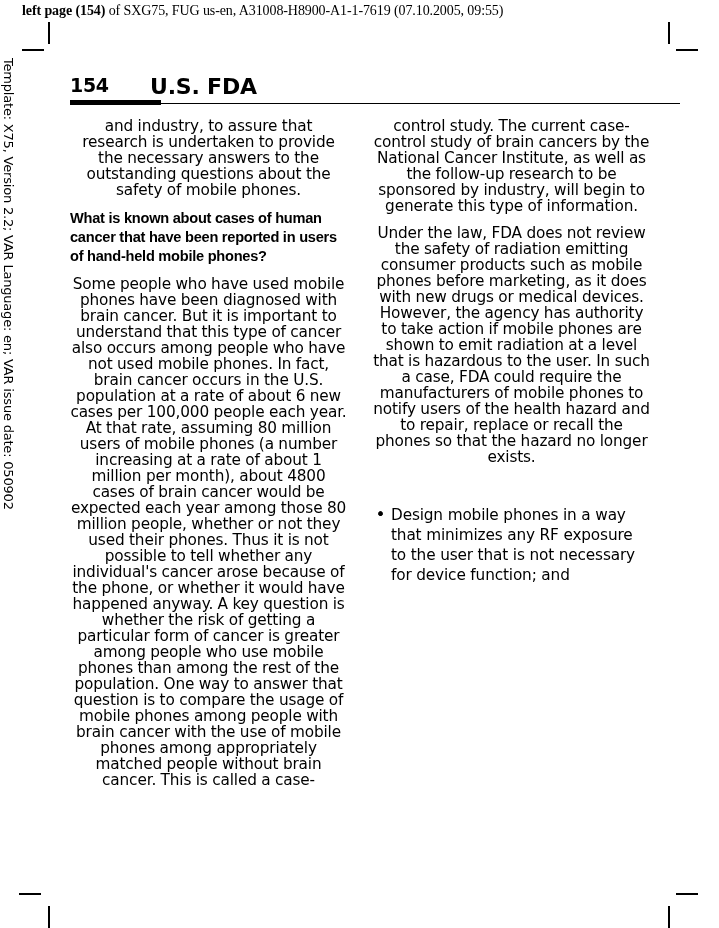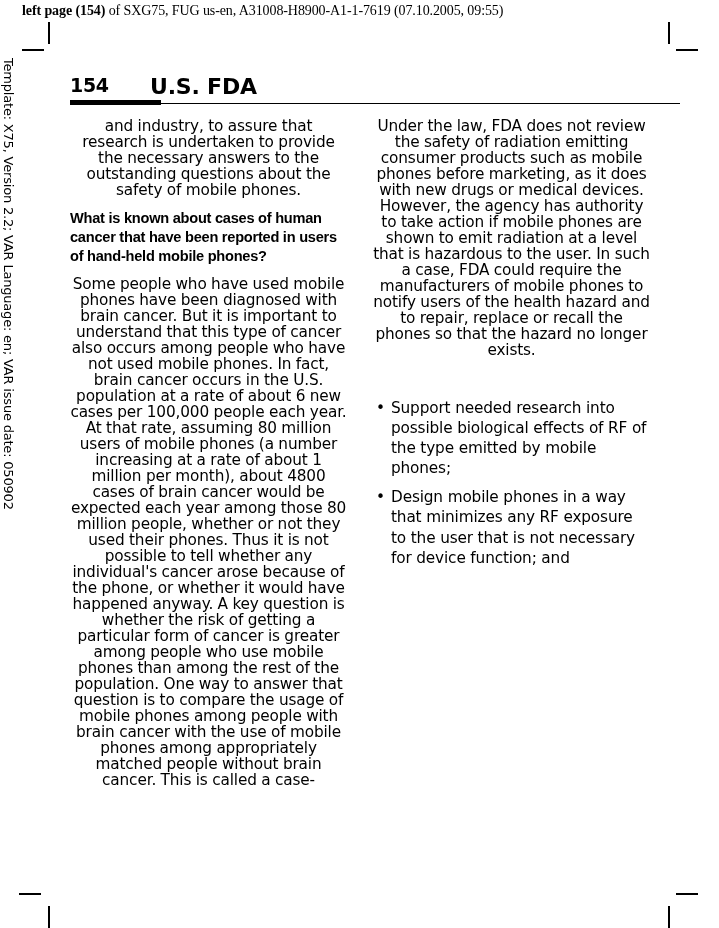--- a/index.html
+++ b/index.html
@@ -191,26 +191,26 @@
 
 <div class="columns">
 
   <div class="col col-left">
     <p class="body">and industry, to assure that research is undertaken to provide the necessary answers to the outstanding questions about the safety of mobile phones.</p>
     <p class="subhead">What is known about cases of human cancer that have been reported in users of hand-held mobile phones?</p>
     <p class="body">Some people who have used mobile phones have been diagnosed with brain cancer. But it is important to understand that this type of cancer also occurs among people who have not used mobile phones. In fact, brain cancer occurs in the U.S. population at a rate of about 6 new cases per 100,000 people each year. At that rate, assuming 80 million users of mobile phones (a number increasing at a rate of about 1 million per month), about 4800 cases of brain cancer would be expected each year among those 80 million people, whether or not they used their phones. Thus it is not possible to tell whether any individual's cancer arose because of the phone, or whether it would have happened anyway. A key question is whether the risk of getting a particular form of cancer is greater among people who use mobile phones than among the rest of the population. One way to answer that question is to compare the usage of mobile phones among people with brain cancer with the use of mobile phones among appropriately matched people without brain cancer. This is called a case-</p>
   </div>
 
   <div class="col col-right">
+    <p class="body">control study. The current case-control study of brain cancers by the National Cancer Institute, as well as the follow-up research to be sponsored by industry, will begin to generate this type of information.</p>
     <p class="body">Under the law, FDA does not review the safety of radiation emitting consumer products such as mobile phones before marketing, as it does with new drugs or medical devices. However, the agency has authority to take action if mobile phones are shown to emit radiation at a level that is hazardous to the user. In such a case, FDA could require the manufacturers of mobile phones to notify users of the health hazard and to repair, replace or recall the phones so that the hazard no longer exists.</p>
     <p class="spacer-para"></p>
     <ul class="bullets">
       <li>
         <span class="bullet-dot">•</span>
-        <span>Support needed research into possible biological effects of RF of the type emitted by mobile phones;</span>
       </li>
       <li>
         <span class="bullet-dot">•</span>
         <span>Design mobile phones in a way that minimizes any RF exposure to the user that is not necessary for device function; and</span>
       </li>
     </ul>
   </div>
 
 </div>
 

